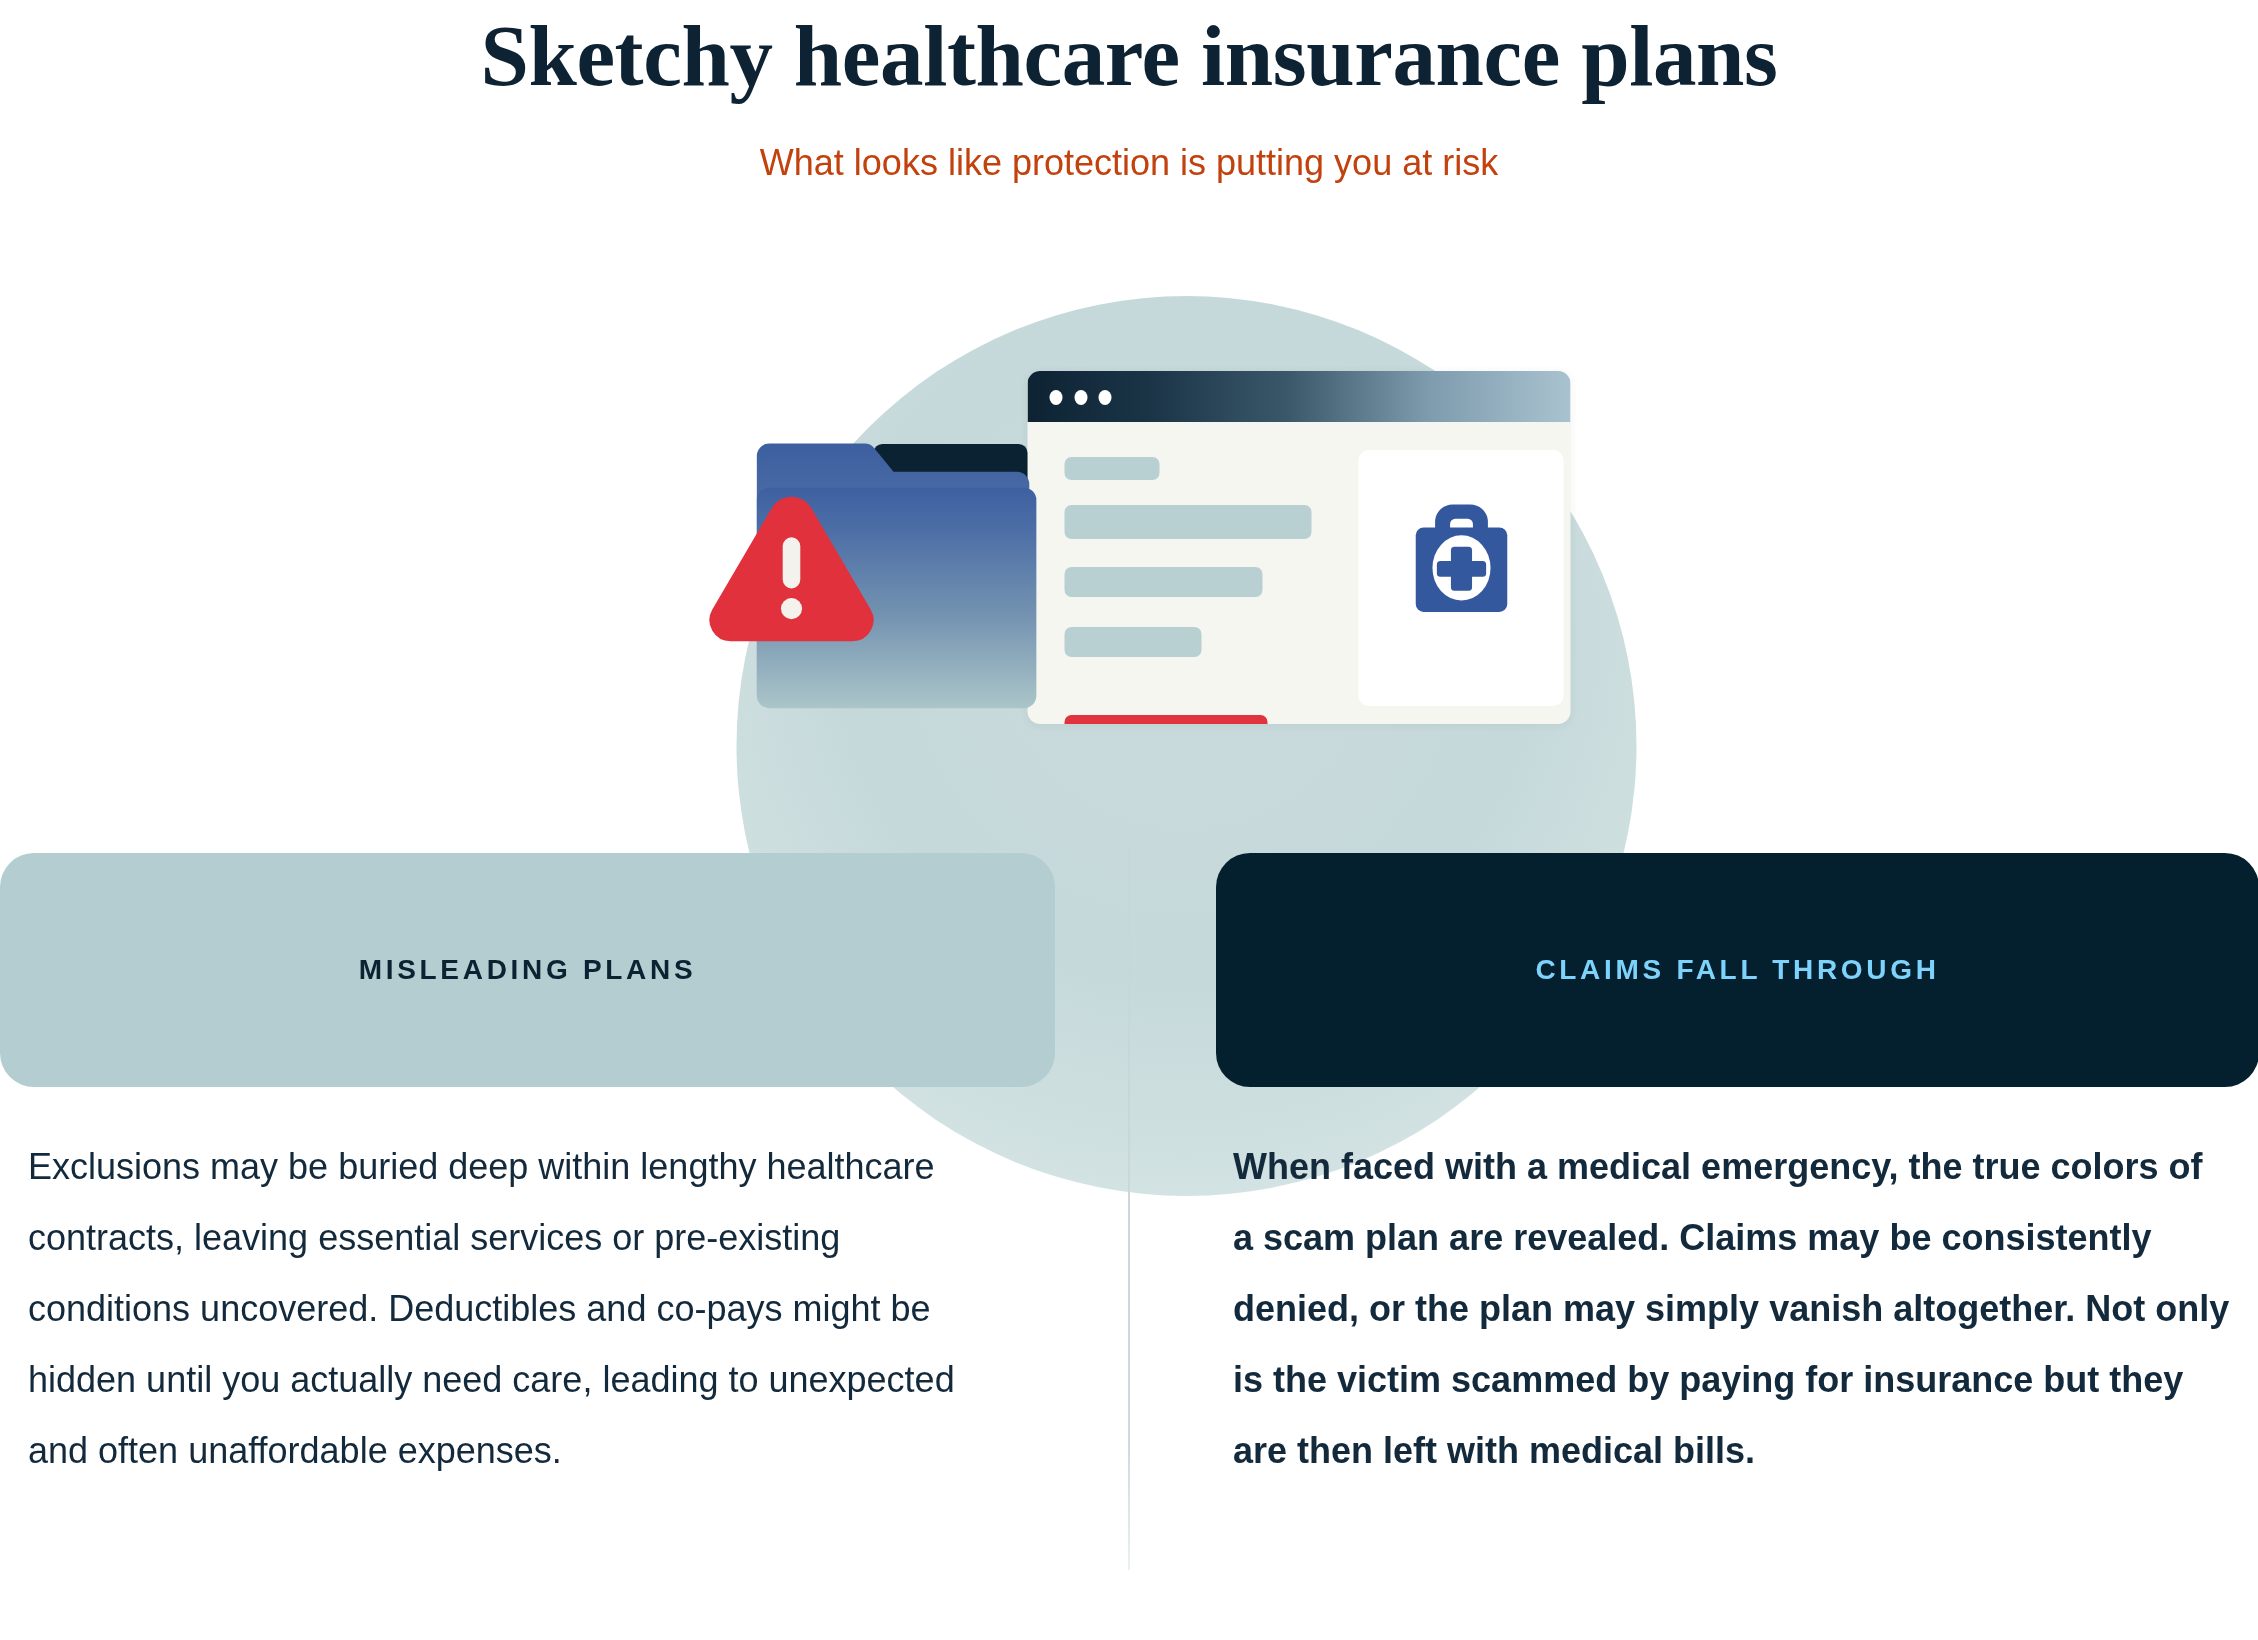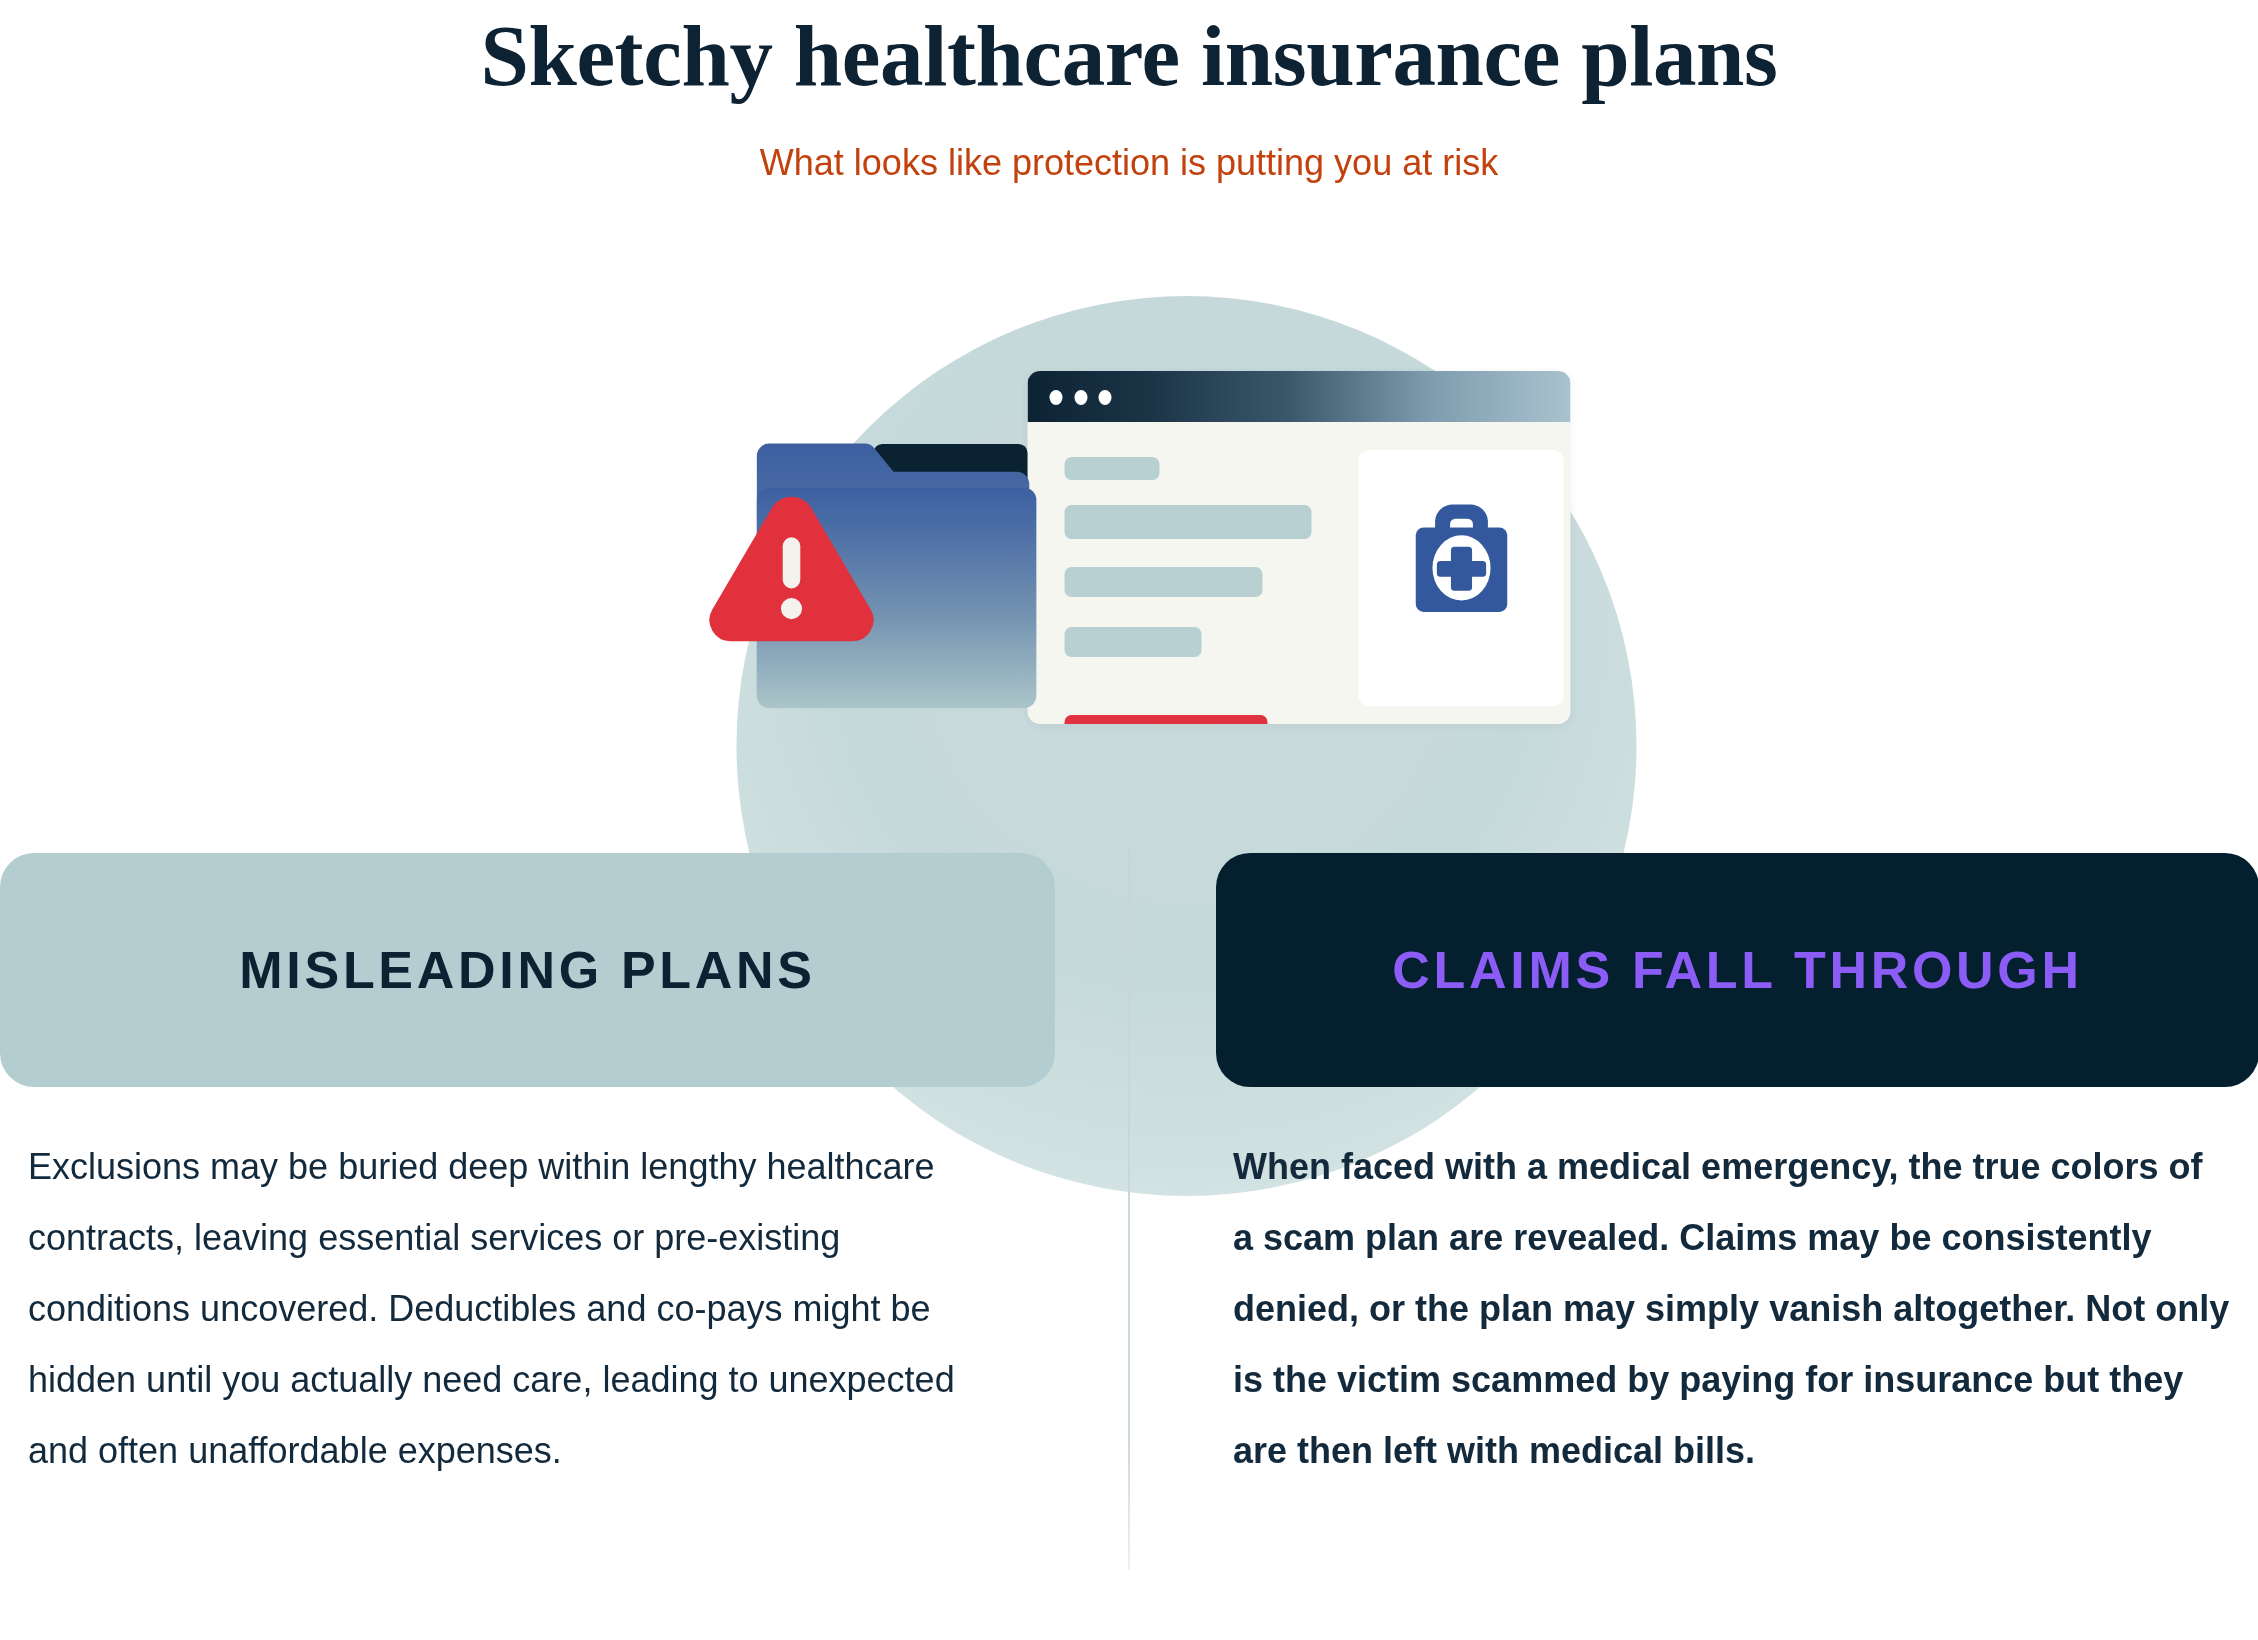--- a/index.html
+++ b/index.html
@@ -179,25 +179,25 @@
     background: #b4cdd0;
   }
   .banner-right {
     left: 1216px;
     width: 1043px;
     background: #04202f;
   }
   .banner-label {
     font-family: "Liberation Sans", sans-serif;
     font-weight: 700;
-    font-size: 52px;
+    font-size: 28px;
     letter-spacing: 3.7px;
   }
   .banner-left .banner-label  { color: #0b2233; }
-  .banner-right .banner-label { color: #8b5cf6; }
+  .banner-right .banner-label { color: #7dd3fc; }
 
   
   .divider {
     position: absolute;
     left: 1128px;
     top: 847px;
     width: 1.8px;
     height: 723px;
     background: linear-gradient(180deg, rgba(190,208,213,0.25) 0%, #c8d6da 18%, #ccd9dd 82%, rgba(200,214,218,0.35) 100%);
   }

